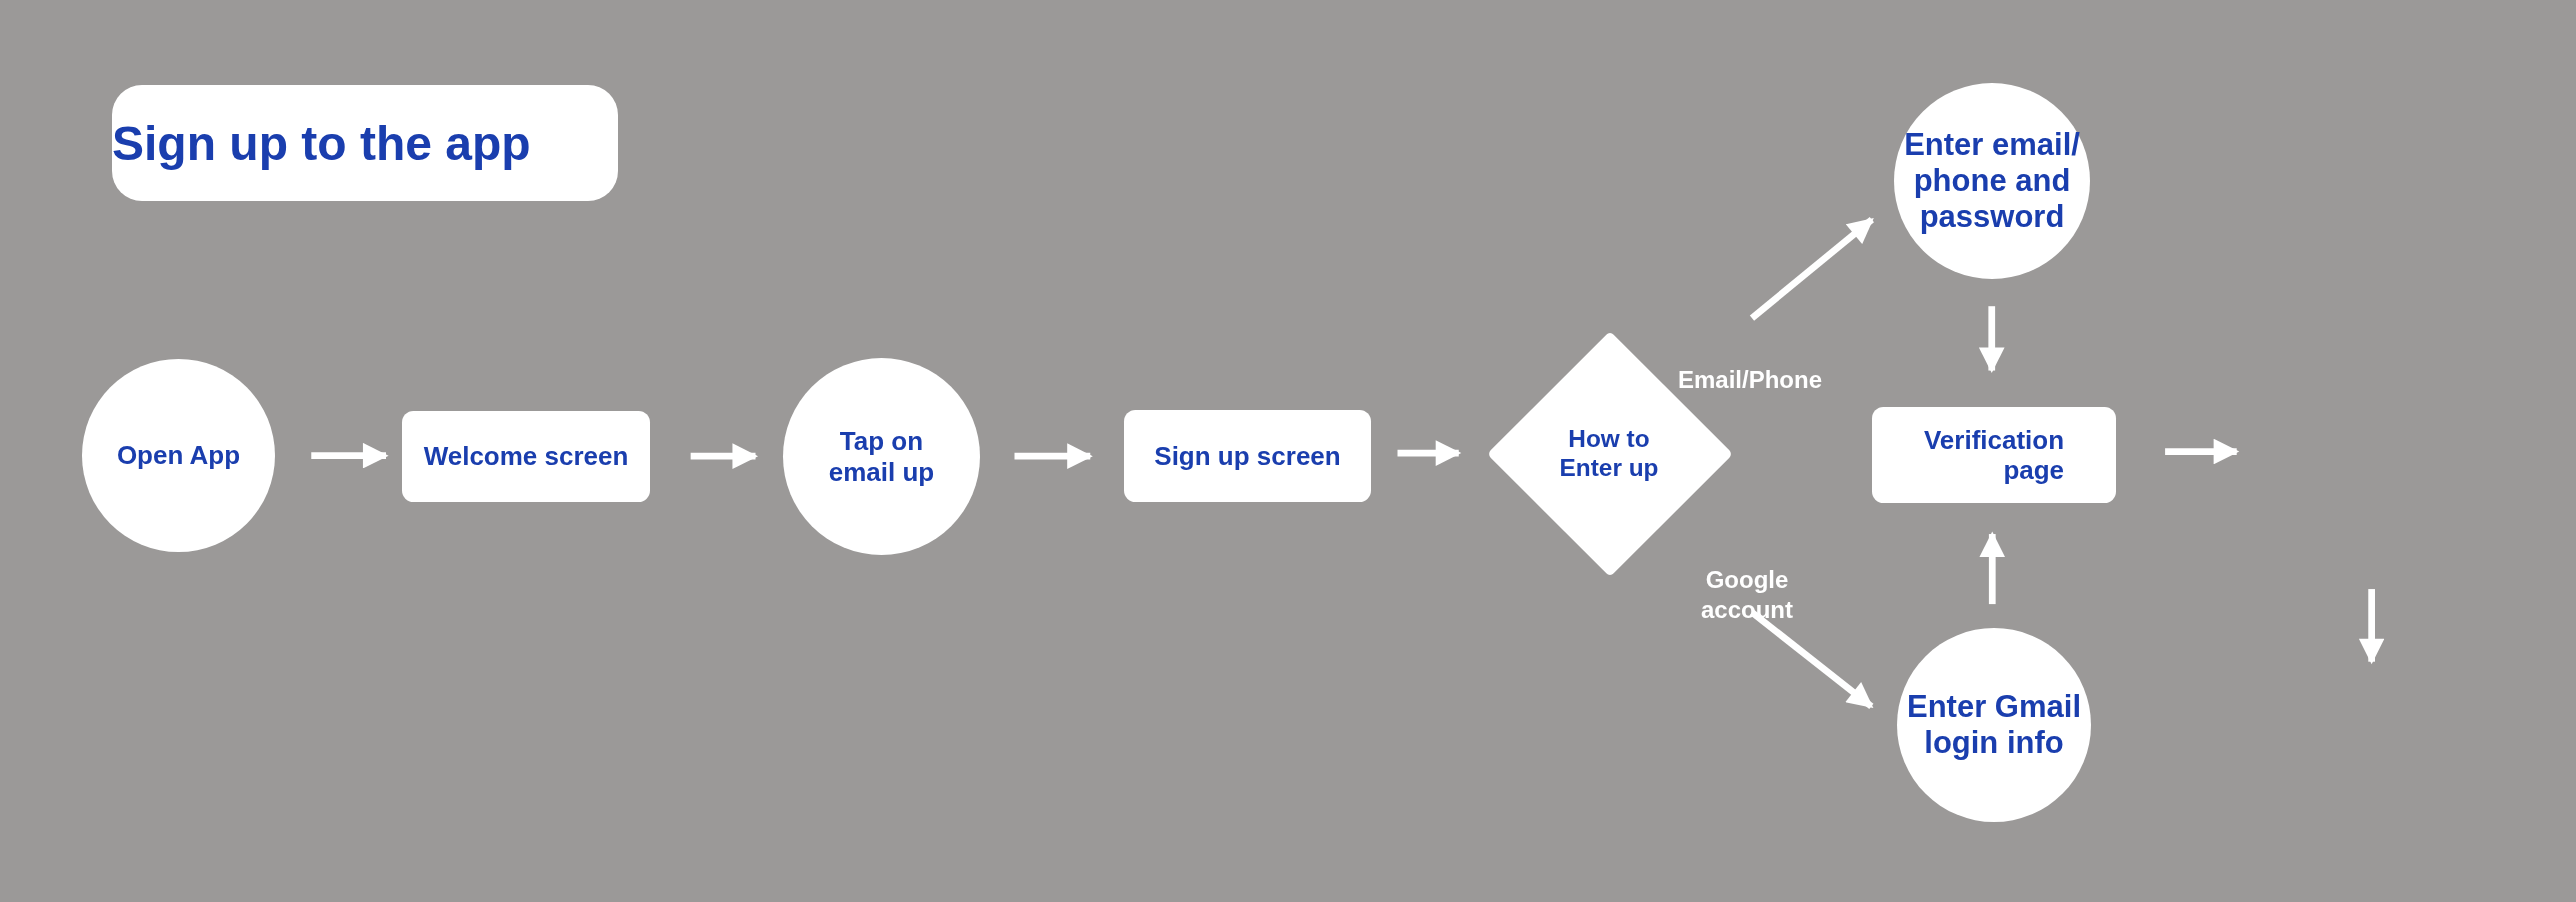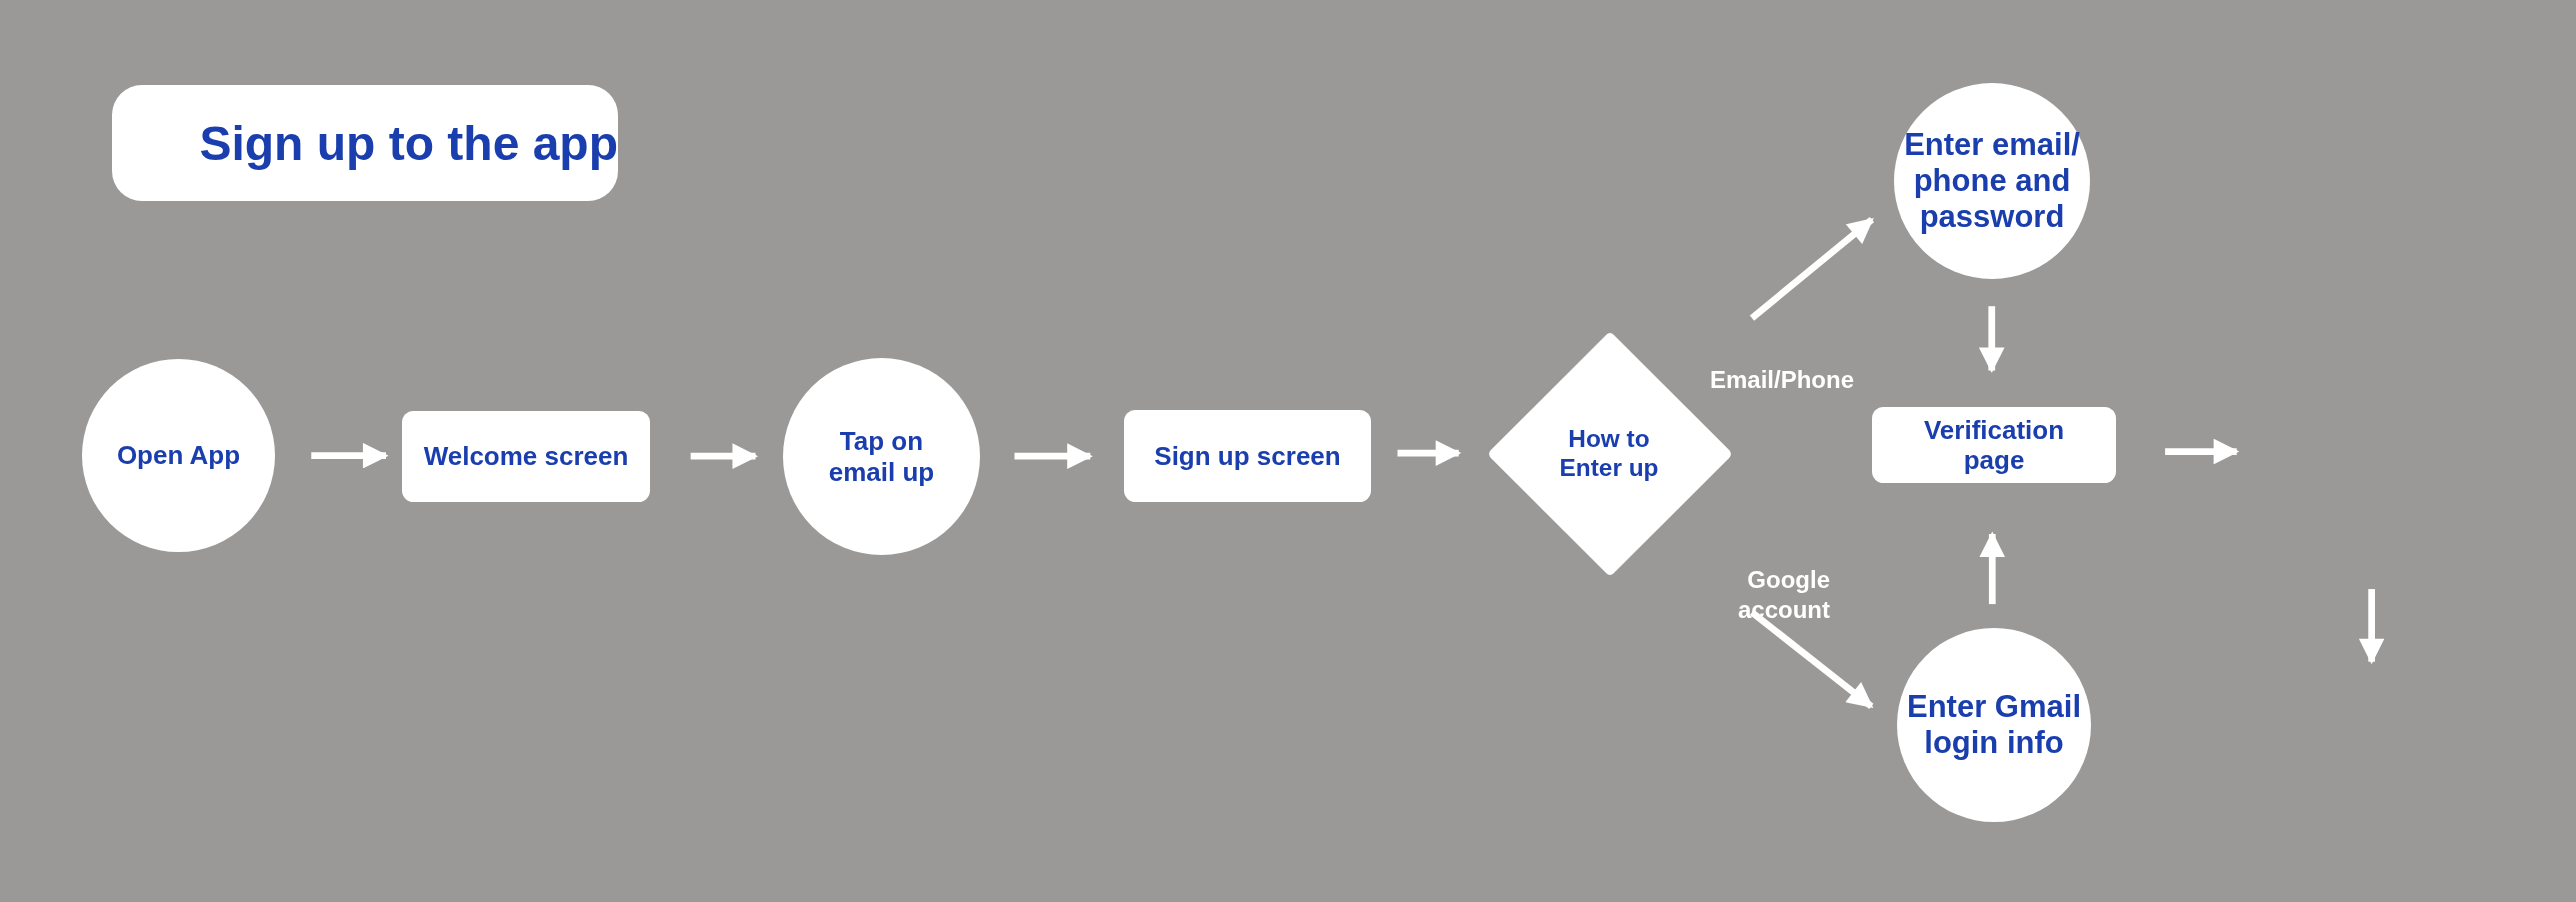--- a/index.html
+++ b/index.html
@@ -17,37 +17,37 @@
     position:absolute;background:var(--white);
     display:flex;align-items:center;justify-content:center;
     color:var(--blue);font-weight:bold;text-align:center;
     white-space:pre-line;line-height:1.16;
   }
   .circle{border-radius:50%;}
   .rect{border-radius:11.4px;}
   .title-box{
     position:absolute;left:112px;top:85px;width:506px;height:116px;
     background:var(--white);border-radius:30px;
-    display:flex;align-items:center;justify-content:flex-end;
+    display:flex;align-items:center;justify-content:flex-start;
   }
   .title-text{
     color:var(--blue);font-size:48px;font-weight:bold;white-space:pre-line;
   }
   .diamond{
     position:absolute;left:1523px;top:367px;width:174px;height:174px;
     background:var(--white);transform:rotate(45deg);border-radius:5.2px;
   }
   .diamond-label{
     position:absolute;left:1531px;top:404px;width:156px;height:99px;
     display:flex;align-items:center;justify-content:center;
     color:var(--blue);font-weight:bold;font-size:24.4px;text-align:center;
     white-space:pre-line;line-height:1.18;
   }
   .edge-label{
-    position:absolute;color:var(--white);font-weight:bold;text-align:right;
+    position:absolute;color:var(--white);font-weight:bold;text-align:center;
     white-space:pre-line;line-height:1.22;
   }
   .fs50{font-size:26px;}
   .fs45{font-size:31px;text-align:center;}
 </style>
 </head>
 <body>
 
 <div class="canvas">
 
@@ -95,21 +95,21 @@
     <span>How to
 Enter up</span>
   </div>
 
   <div class="node circle fs45" style="left:1894px;top:83px;width:196px;height:196px;">
     <span>Enter email/
 phone and
 password</span>
   </div>
 
-  <div class="node rect fs50" style="left:1872px;top:407px;width:244px;height:76px;">
+  <div class="node rect fs50" style="left:1872px;top:407px;width:244px;height:96px;text-align:right;">
     <span>Verification
 page</span>
   </div>
 
   <div class="node circle fs45" style="left:1897px;top:628px;width:194px;height:194px;">
     <span>Enter Gmail
 login info</span>
   </div>
 
 

